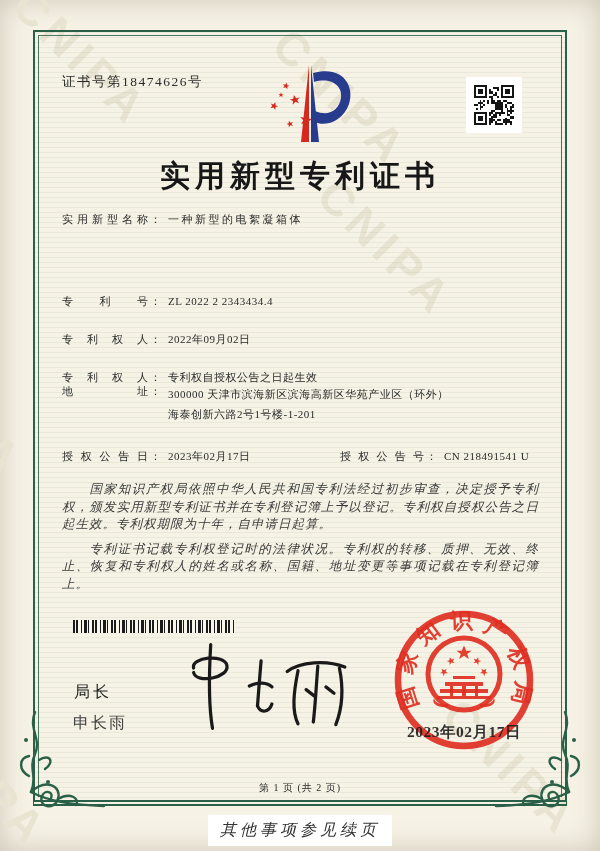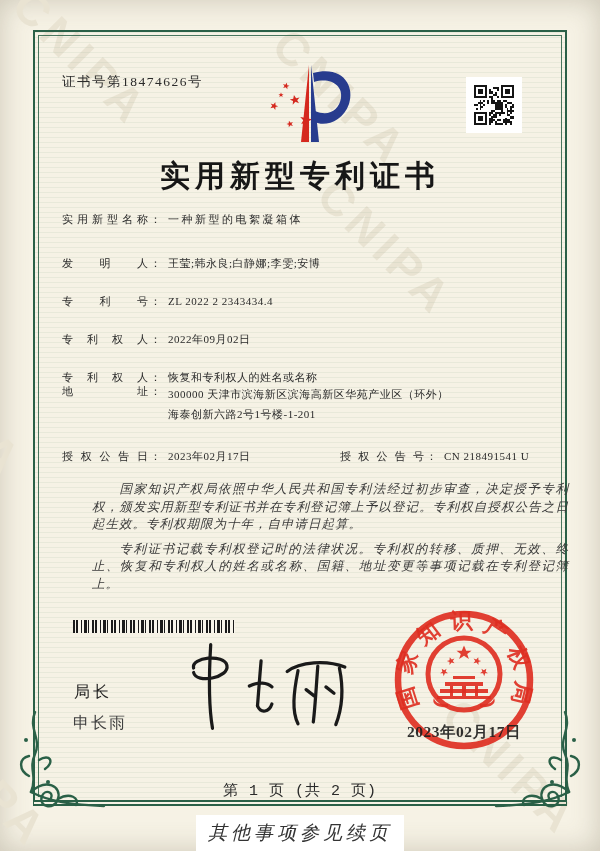--- a/index.html
+++ b/index.html
@@ -24,38 +24,38 @@
   .row{position:absolute;left:62px;width:480px;font-size:11px;}
   .flabel{display:inline-block;width:86px;text-align:justify;text-align-last:justify;vertical-align:top;}
   .colon{margin:0 7px 0 2px;}
   .fvalue{letter-spacing:.5px;}
   .r1{top:212px}.r2{top:256px}.r3{top:294px}.r4{top:332px}.r5{top:370px}.r6{top:384px}.r7{top:449px}
   .r1 .fvalue{letter-spacing:2.5px;}
   .addr{display:inline-block;vertical-align:top;}
   .addr div{line-height:20px;letter-spacing:.5px;}
   .g2{position:absolute;left:278px;top:0;}
   .g2 .flabel{width:84px;}
-  .paras{position:absolute;left:62px;top:481px;width:477px;margin-left:30px;}
+  .paras{position:absolute;left:62px;top:481px;width:477px;}
   .paras p{margin:0 0 7px;font-size:12.5px;line-height:17.5px;letter-spacing:1px;
     text-align:justify;text-indent:2.2em;font-style:italic;color:#3a3a3a;}
   .barcode{position:absolute;left:73px;top:620px;width:162px;height:13px;
     background:repeating-linear-gradient(90deg,
       #1b1b1b 0 2px,#f8f5eb 2px 3px,#1b1b1b 3px 5px,#f8f5eb 5px 8px,
       #1b1b1b 8px 9px,#f8f5eb 9px 11px,#1b1b1b 11px 14px,#f8f5eb 14px 15px,
       #1b1b1b 15px 16px,#f8f5eb 16px 19px);}
   .dir-title{position:absolute;left:74px;top:682px;font-size:16px;letter-spacing:3px;
     font-family:Liberation Serif, serif;color:#1d1d1d;text-align:right;}
   .dir-name{position:absolute;left:73px;top:713px;font-size:16px;letter-spacing:2px;
     font-family:"Liberation Sans","DejaVu Sans",sans-serif;color:#404040;}
   .sig{position:absolute;left:172px;top:640px;width:180px;height:92px;}
   .seal{position:absolute;left:380px;top:596px;width:168px;height:168px;opacity:.95;}
   .seal text{font-family:"Liberation Serif","DejaVu Serif",serif;font-weight:bold;}
-  .page-info{position:absolute;left:0;right:0;top:781px;text-align:center;font-size:15px;letter-spacing:1px;font-family:Liberation Mono, monospace;}
+  .page-info{position:absolute;left:0;right:0;top:781px;text-align:center;font-size:10px;letter-spacing:1px;}
   .cont-wrap{position:absolute;left:0;right:0;top:815px;text-align:center;}
-  .cont{display:inline-block;background:#ffffff;padding:5px 12px;font-size:19px;
+  .cont{display:inline-block;background:#ffffff;padding:5px 12px;font-size:16px;
     font-style:italic;letter-spacing:4px;color:#333;}
 </style>
 </head>
 <body>
 
 <div class="page">
 
   <span class="wm" style="left:40px;top:-22px">CNIPA</span>
   <span class="wm" style="left:300px;top:18px">CNIPA</span>
   <span class="wm" style="left:345px;top:168px">CNIPA</span>
@@ -123,31 +123,28 @@
         <rect x="6" y="20" width="3" height="3"></rect>
     </g>
     <path id="qr-modules" fill="#151515" d="M14,5h1v1h-1zM15,5h1v1h-1zM16,5h1v1h-1zM12,6h1v1h-1zM16,6h1v1h-1zM12,7h1v1h-1zM13,7h1v1h-1zM12,8h1v1h-1zM13,8h1v1h-1zM15,8h1v1h-1zM14,9h1v1h-1zM15,9h1v1h-1zM12,10h1v1h-1zM13,10h1v1h-1zM16,10h1v1h-1zM13,11h1v1h-1zM7,12h1v1h-1zM9,12h1v1h-1zM11,12h1v1h-1zM13,12h1v1h-1zM14,12h1v1h-1zM16,12h1v1h-1zM17,12h1v1h-1zM19,12h1v1h-1zM20,12h1v1h-1zM6,13h1v1h-1zM7,13h1v1h-1zM8,13h1v1h-1zM11,13h1v1h-1zM13,13h1v1h-1zM14,13h1v1h-1zM15,13h1v1h-1zM16,13h1v1h-1zM17,13h1v1h-1zM18,13h1v1h-1zM21,13h1v1h-1zM22,13h1v1h-1zM23,13h1v1h-1zM4,14h1v1h-1zM5,14h1v1h-1zM7,14h1v1h-1zM9,14h1v1h-1zM15,14h1v1h-1zM16,14h1v1h-1zM17,14h1v1h-1zM18,14h1v1h-1zM20,14h1v1h-1zM24,14h1v1h-1zM7,15h1v1h-1zM8,15h1v1h-1zM15,15h1v1h-1zM16,15h1v1h-1zM17,15h1v1h-1zM18,15h1v1h-1zM20,15h1v1h-1zM23,15h1v1h-1zM24,15h1v1h-1zM5,16h1v1h-1zM7,16h1v1h-1zM15,16h1v1h-1zM16,16h1v1h-1zM17,16h1v1h-1zM18,16h1v1h-1zM21,16h1v1h-1zM23,16h1v1h-1zM13,17h1v1h-1zM14,17h1v1h-1zM18,17h1v1h-1zM21,17h1v1h-1zM22,17h1v1h-1zM23,17h1v1h-1zM24,17h1v1h-1zM12,18h1v1h-1zM13,18h1v1h-1zM15,18h1v1h-1zM16,18h1v1h-1zM17,18h1v1h-1zM18,18h1v1h-1zM19,18h1v1h-1zM21,18h1v1h-1zM23,18h1v1h-1zM12,19h1v1h-1zM14,19h1v1h-1zM15,19h1v1h-1zM17,19h1v1h-1zM21,19h1v1h-1zM22,19h1v1h-1zM13,20h1v1h-1zM14,20h1v1h-1zM15,20h1v1h-1zM23,20h1v1h-1zM24,20h1v1h-1zM12,21h1v1h-1zM13,21h1v1h-1zM20,21h1v1h-1zM23,21h1v1h-1zM24,21h1v1h-1zM12,22h1v1h-1zM13,22h1v1h-1zM14,22h1v1h-1zM16,22h1v1h-1zM17,22h1v1h-1zM19,22h1v1h-1zM20,22h1v1h-1zM21,22h1v1h-1zM22,22h1v1h-1zM12,23h1v1h-1zM13,23h1v1h-1zM15,23h1v1h-1zM19,23h1v1h-1zM20,23h1v1h-1zM21,23h1v1h-1zM22,23h1v1h-1zM23,23h1v1h-1zM12,24h1v1h-1zM15,24h1v1h-1zM16,24h1v1h-1zM17,24h1v1h-1zM18,24h1v1h-1zM20,24h1v1h-1zM23,24h1v1h-1z"></path>
   </svg>
 
   <h1 class="title">实用新型专利证书</h1>
 
   <div class="row r1">
     <span class="flabel">实用新型名称</span><span class="colon">：</span><span class="fvalue">一种新型的电絮凝箱体</span>
   </div>
-  <div class="row r2">
-    <span class="flabel">发明人</span><span class="colon">：</span><span class="fvalue">王莹;韩永良;白静娜;李雯;安博</span>
-  </div>
   <div class="row r3">
     <span class="flabel">专利号</span><span class="colon">：</span><span class="fvalue">ZL 2022 2 2343434.4</span>
   </div>
   <div class="row r4">
     <span class="flabel">专利权人</span><span class="colon">：</span><span class="fvalue">2022年09月02日</span>
   </div>
   <div class="row r5">
-    <span class="flabel">专利权人</span><span class="colon">：</span><span class="fvalue">恢复和专利权人的姓名或名称</span>
+    <span class="flabel">专利权人</span><span class="colon">：</span><span class="fvalue">专利权自授权公告之日起生效</span>
   </div>
   <div class="row r6">
     <span class="flabel">地址</span><span class="colon">：</span><span class="addr"><div>300000 天津市滨海新区滨海高新区华苑产业区（环外）</div><div>海泰创新六路2号1号楼-1-201</div></span>
   </div>
   <div class="row r7">
     <span class="flabel">授权公告日</span><span class="colon">：</span><span class="fvalue">2023年02月17日</span>
     <span class="g2">
       <span class="flabel">授权公告号</span><span class="colon">：</span><span class="fvalue">CN 218491541 U</span>
     </span>
   </div>

